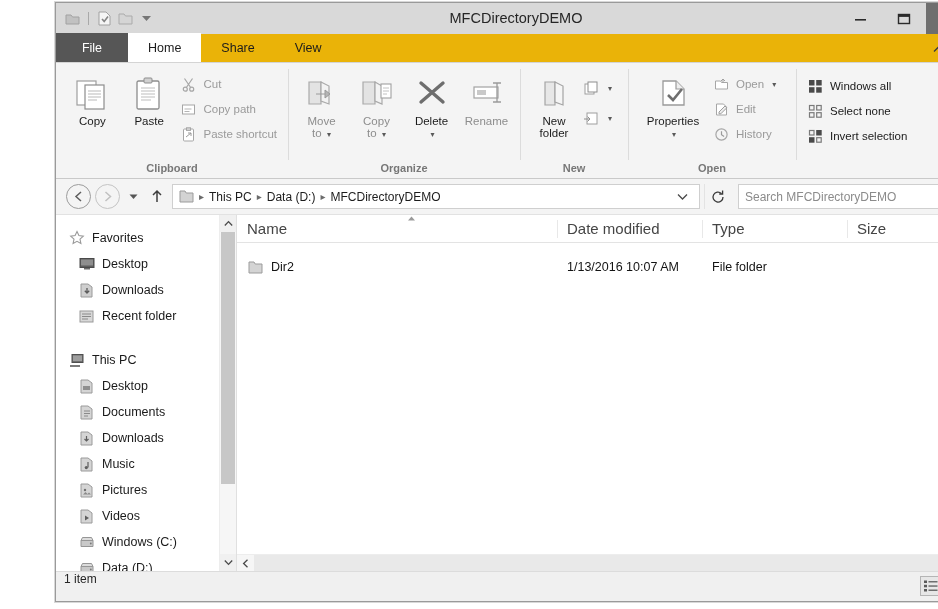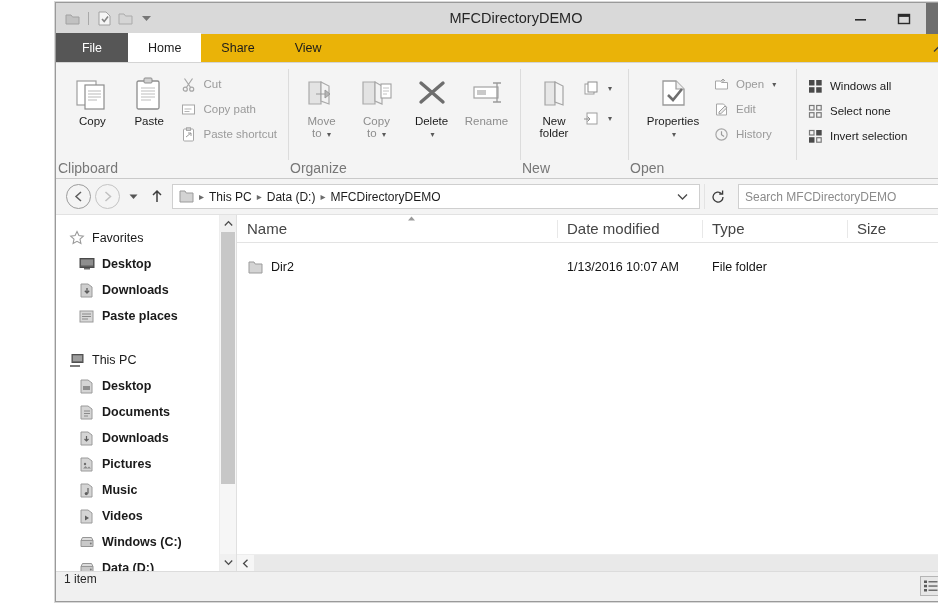--- a/index.html
+++ b/index.html
@@ -61,21 +61,21 @@
     flex:0 0 116px; height:116px; background:#f4f4f4;
     border-bottom:1px solid #c9c9c9; display:flex; align-items:stretch;
     padding:2px 0 0 0;
   }
   .group{ display:flex; flex-direction:column; position:relative; padding:0 2px; }
   .group + .group::before{
     content:""; position:absolute; left:0; top:4px; bottom:18px; width:1px; background:#dcdcdc;
   }
   .group-body{ flex:1; display:flex; align-items:flex-start; padding:4px 6px 0 6px; }
   .group-label{
-    height:17px; font-size:14px; color:#777; line-height:14px;
+    height:17px; font-size:11px; color:#777; text-align:center; line-height:14px;font-weight:bold;
   }
   .big-btn{
     width:58px; display:flex; flex-direction:column; align-items:center;
     padding-top:4px; font-size:11.5px; color:#1b1b1b;
   }
   .big-btn .glyph{ height:42px; display:flex; align-items:center; justify-content:center; }
   .big-btn .lbl{ text-align:center; line-height:12px; }
   .big-btn.dim .lbl{ color:#8d8d8d; }
   .small-col{ display:flex; flex-direction:column; justify-content:flex-start; padding-top:4px; gap:3px;}
   .small-btn{
@@ -118,21 +118,21 @@
 
   
   .main{ flex:1; display:flex; background:#ffffff; min-height:0; position:relative; }
   .navpane{
     width:180px; flex:0 0 180px; background:#ffffff; position:relative;
     padding-top:10px; overflow:hidden;
   }
   .navgroup{ margin-bottom:0; }
   .navitem{
     height:26px; display:flex; align-items:center; gap:7px;
-    padding-left:22px; font-size:12.5px; color:#1a1a1a; white-space:nowrap;font-weight:bold;
+    padding-left:22px; font-size:12.5px; color:#1a1a1a; white-space:nowrap;
   }
   .navitem.root{ padding-left:12px; font-weight:normal; }
   .navitem .ni{ width:17px; height:16px; display:flex;align-items:center;justify-content:center; }
   .navspacer{ height:18px; }
 
   .vscroll{
     position:absolute; right:0; top:0; bottom:0; width:17px; background:#f6f6f6;
     border-left:1px solid #ededed;
   }
   .vscroll .arrow{ height:17px; display:flex;align-items:center;justify-content:center;
@@ -572,21 +572,21 @@
           </span>
           <span>Downloads</span>
         </div>
         <div class="navitem">
           <span class="ni">
             <svg width="16" height="15" viewBox="0 0 16 15">
               <rect x="1" y="2" width="13" height="11" fill="#d8d8d8" stroke="#9a9a9a"></rect>
               <path d="M3 5h9M3 7.5h9M3 10h6" stroke="#8a8a8a"></path>
             </svg>
           </span>
-          <span>Paste places</span>
+          <span>Recent folder</span>
         </div>
       </div>
 
       <div class="navspacer"></div>
 
       <div class="navgroup">
         <div class="navitem root">
           <span class="ni">
             <svg width="16" height="15" viewBox="0 0 16 15">
               <rect x="3" y="1.5" width="11" height="8" fill="#6e6e6e" stroke="#4f4f4f"></rect>
@@ -620,35 +620,35 @@
                 <path d="M2 1h7l4 3v10H2z" fill="#d5d5d5" stroke="#9a9a9a"></path>
                 <path d="M7.5 5v5m-2-2l2 2 2-2" fill="none" stroke="#5f5f5f" stroke-width="1.2"></path>
               </svg>
           </span>
           <span>Downloads</span>
         </div>
         <div class="navitem">
           <span class="ni">
             <svg width="16" height="15" viewBox="0 0 16 15">
                 <path d="M2 1h7l4 3v10H2z" fill="#d5d5d5" stroke="#9a9a9a"></path>
+                <path d="M9 5v5.5" stroke="#5f5f5f" stroke-width="1.2"></path>
+                <circle cx="7.3" cy="10.6" r="1.6" fill="#5f5f5f"></circle>
+              </svg>
+          </span>
+          <span>Music</span>
+        </div>
+        <div class="navitem">
+          <span class="ni">
+            <svg width="16" height="15" viewBox="0 0 16 15">
+                <path d="M2 1h7l4 3v10H2z" fill="#d5d5d5" stroke="#9a9a9a"></path>
                 <circle cx="6" cy="7" r="1.2" fill="#6f6f6f"></circle>
                 <path d="M4 11.5l2.5-2.5 2 2 1.5-1.5 2 2z" fill="#8a8a8a"></path>
               </svg>
           </span>
           <span>Pictures</span>
-        </div>
-        <div class="navitem">
-          <span class="ni">
-            <svg width="16" height="15" viewBox="0 0 16 15">
-                <path d="M2 1h7l4 3v10H2z" fill="#d5d5d5" stroke="#9a9a9a"></path>
-                <path d="M9 5v5.5" stroke="#5f5f5f" stroke-width="1.2"></path>
-                <circle cx="7.3" cy="10.6" r="1.6" fill="#5f5f5f"></circle>
-              </svg>
-          </span>
-          <span>Music</span>
         </div>
         <div class="navitem">
           <span class="ni">
             <svg width="16" height="15" viewBox="0 0 16 15">
                 <path d="M2 1h7l4 3v10H2z" fill="#d5d5d5" stroke="#9a9a9a"></path>
                 <path d="M6 6.5l4 2.5-4 2.5z" fill="#5f5f5f"></path>
               </svg>
           </span>
           <span>Videos</span>
         </div>

